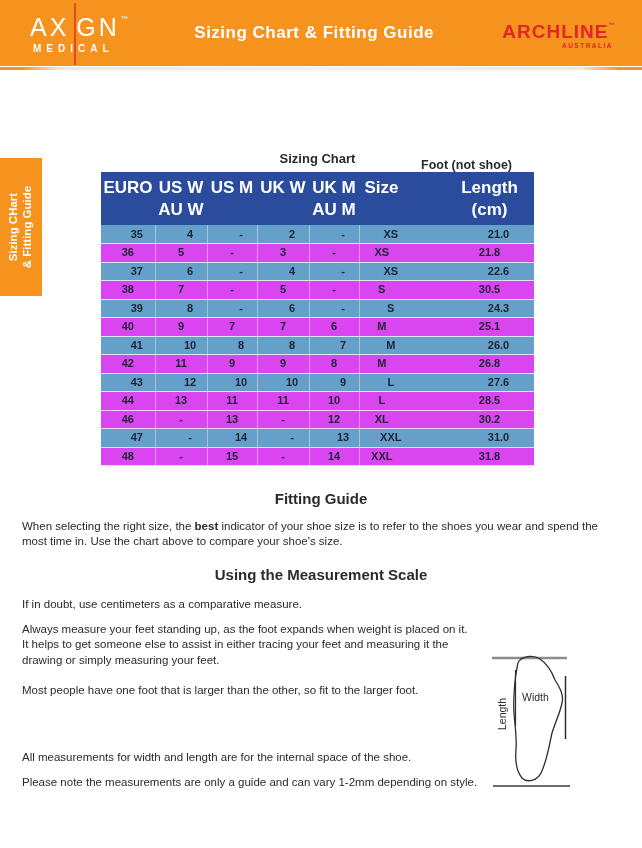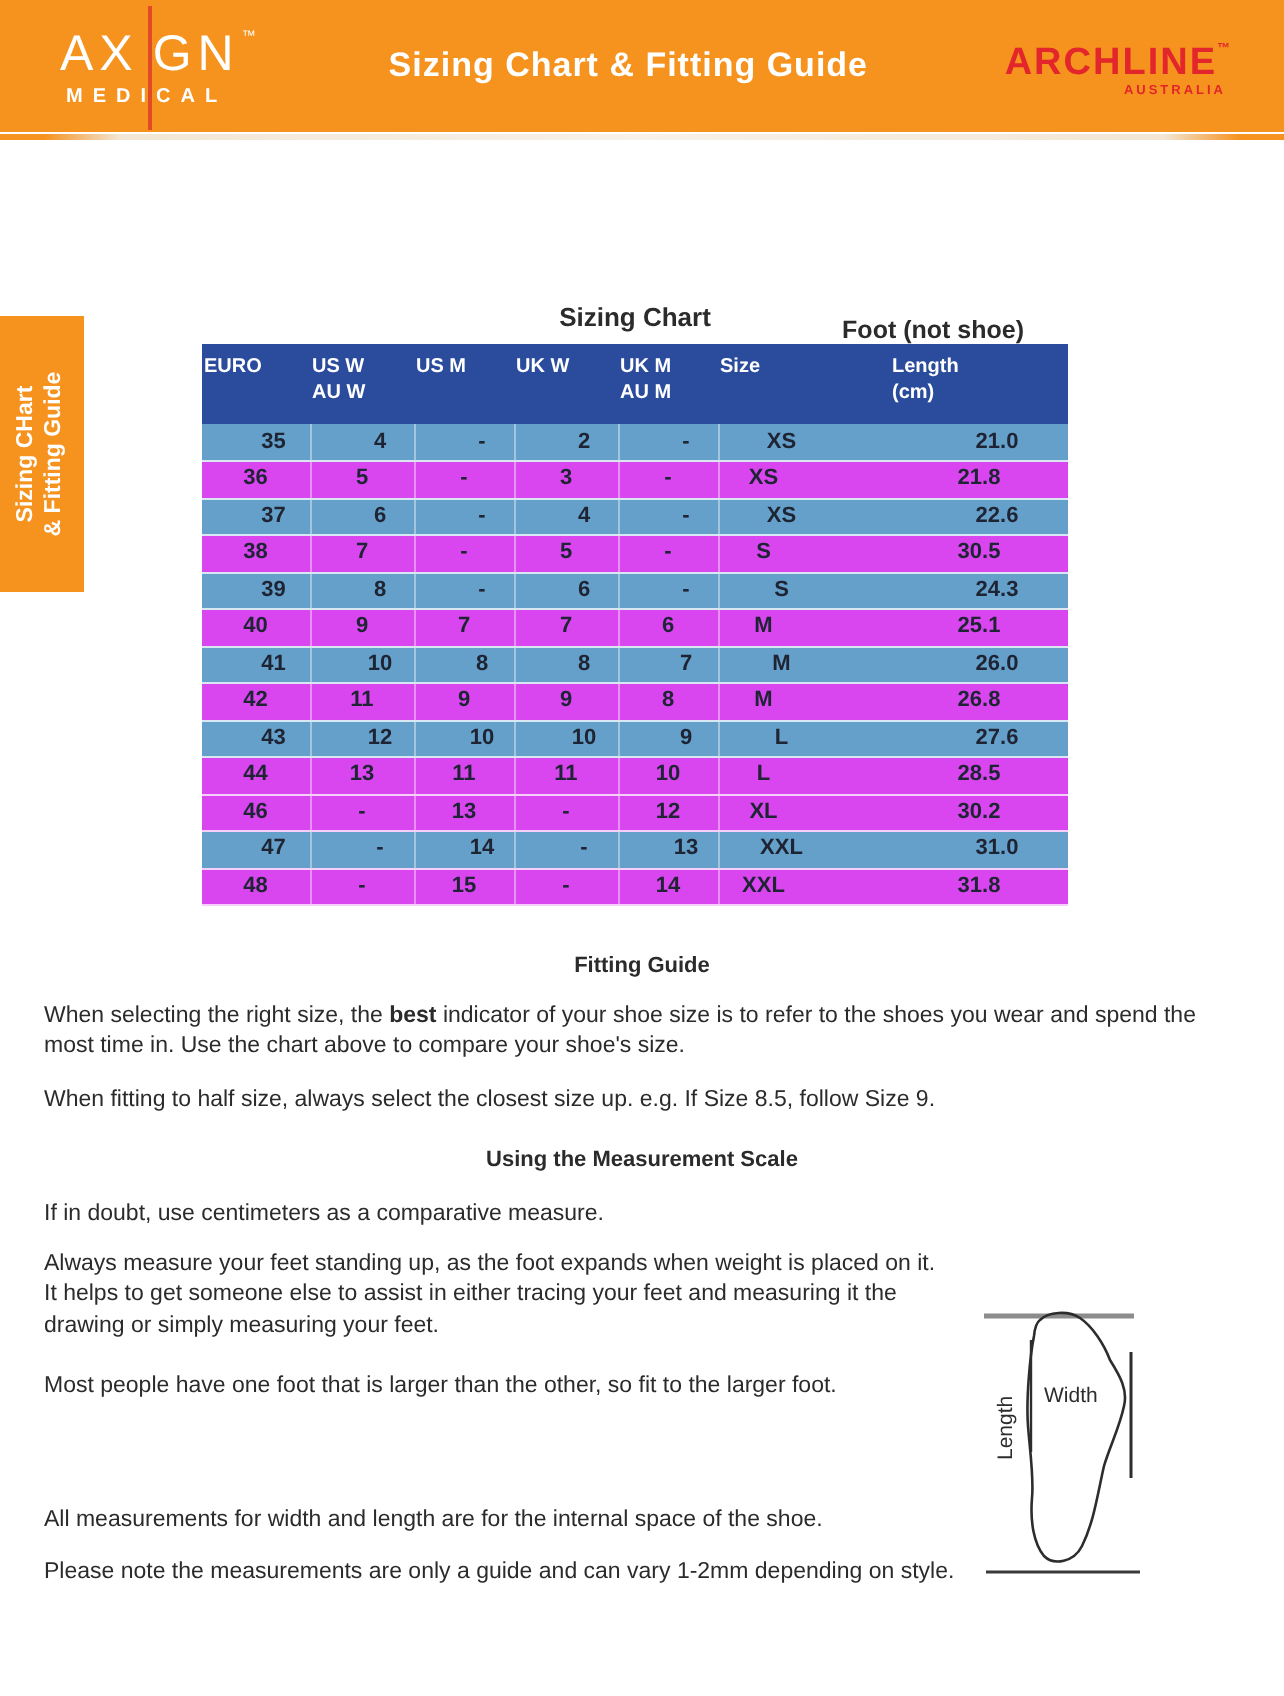--- a/index.html
+++ b/index.html
@@ -38,34 +38,34 @@
     transform:translate(-50%,-50%) rotate(-90deg);
     text-align:center; color:#fff; font-weight:bold; font-size:11.5px; line-height:1.2; white-space:nowrap;
   }
 
   
   .table-wrap { position:relative; width:433px; margin:81px 0 0 101px; }
   .chart-title { text-align:center; font-size:13px; font-weight:bold; color:#2b2b2b; }
   .corner-note { position:absolute; right:22px; top:7px; font-size:12.5px; font-weight:bold; color:#2b2b2b; }
   table.sizing { border-collapse:collapse; width:433px; margin-top:6px; table-layout:fixed; }
   table.sizing th {
-    background:#2B4C9C; color:#fff; font-size:10px; font-weight:bold;
-    vertical-align:top; padding:5px 1px 4px; line-height:1.3; height:40px; text-align:left;
+    background:#2B4C9C; color:#fff; font-size:17px; font-weight:bold;
+    vertical-align:top; padding:5px 1px 4px; line-height:1.3; height:40px; text-align:center;
   }
   table.sizing td {
     text-align:center; font-size:11px; font-weight:bold; color:#1e2433;
     height:18.5px; padding:0 1px; border-bottom:1px solid rgba(255,255,255,0.75);
     line-height:1;
   }
   table.sizing tr.row-a td { background:#64A0C9;padding-left:19px; }
   table.sizing tr.row-b td { background:#d946ef;margin-top:12px; }
   table.sizing td.divided { border-left:1px solid rgba(255,255,255,0.4); }
 
   
-  .section-title { text-align:center; font-size:11px; font-weight:bold; color:#2b2b2b; }
+  .section-title { text-align:center; font-size:15px; font-weight:bold; color:#2b2b2b; }
   .t-fitting { margin-top:24px; }
   .t-measure { margin-top:16px; }
   .text-col { margin-left:22px; margin-right:24px; font-size:11.5px; line-height:1.33; color:#2b2b2b; }
   .p1 { margin-top:12px; }
   .p2 { margin-top:11px; }
   .p3 { margin-top:14px; }
   .p4 { margin-top:10px; width:452px; }
   .p5 { margin-top:15px; }
   .p6 { margin-top:52px; }
   .p7 { margin-top:10px; width:462px; }
@@ -255,21 +255,20 @@
             <td class="divided">XXL</td>
             <td></td>
             <td>31.8</td>
           </tr>
         </tbody>
     </table>
   </div>
 
   <div class="section-title t-fitting">Fitting Guide</div>
   <div class="text-col p1"><span>When selecting the right size, the </span><b>best</b><span> indicator of your shoe size is to refer to the shoes you wear and spend the most time in. Use the chart above to compare your shoe's size.</span></div>
-  <div class="text-col p2">When fitting to half size, always select the closest size up. e.g. If Size 8.5, follow Size 9.</div>
 
   <div class="section-title t-measure">Using the Measurement Scale</div>
   <div class="text-col p3">If in doubt, use centimeters as a comparative measure.</div>
   <div class="text-col p4">Always measure your feet standing up, as the foot expands when weight is placed on it. It helps to get someone else to assist in either tracing your feet and measuring it the drawing or simply measuring your feet.</div>
   <div class="text-col p5">Most people have one foot that is larger than the other, so fit to the larger foot.</div>
   <div class="text-col p6">All measurements for width and length are for the internal space of the shoe.</div>
   <div class="text-col p7">Please note the measurements are only a guide and can vary 1-2mm depending on style.</div>
 
   <svg class="foot-diagram" viewBox="0 0 85 142" xmlns="http://www.w3.org/2000/svg">
 

